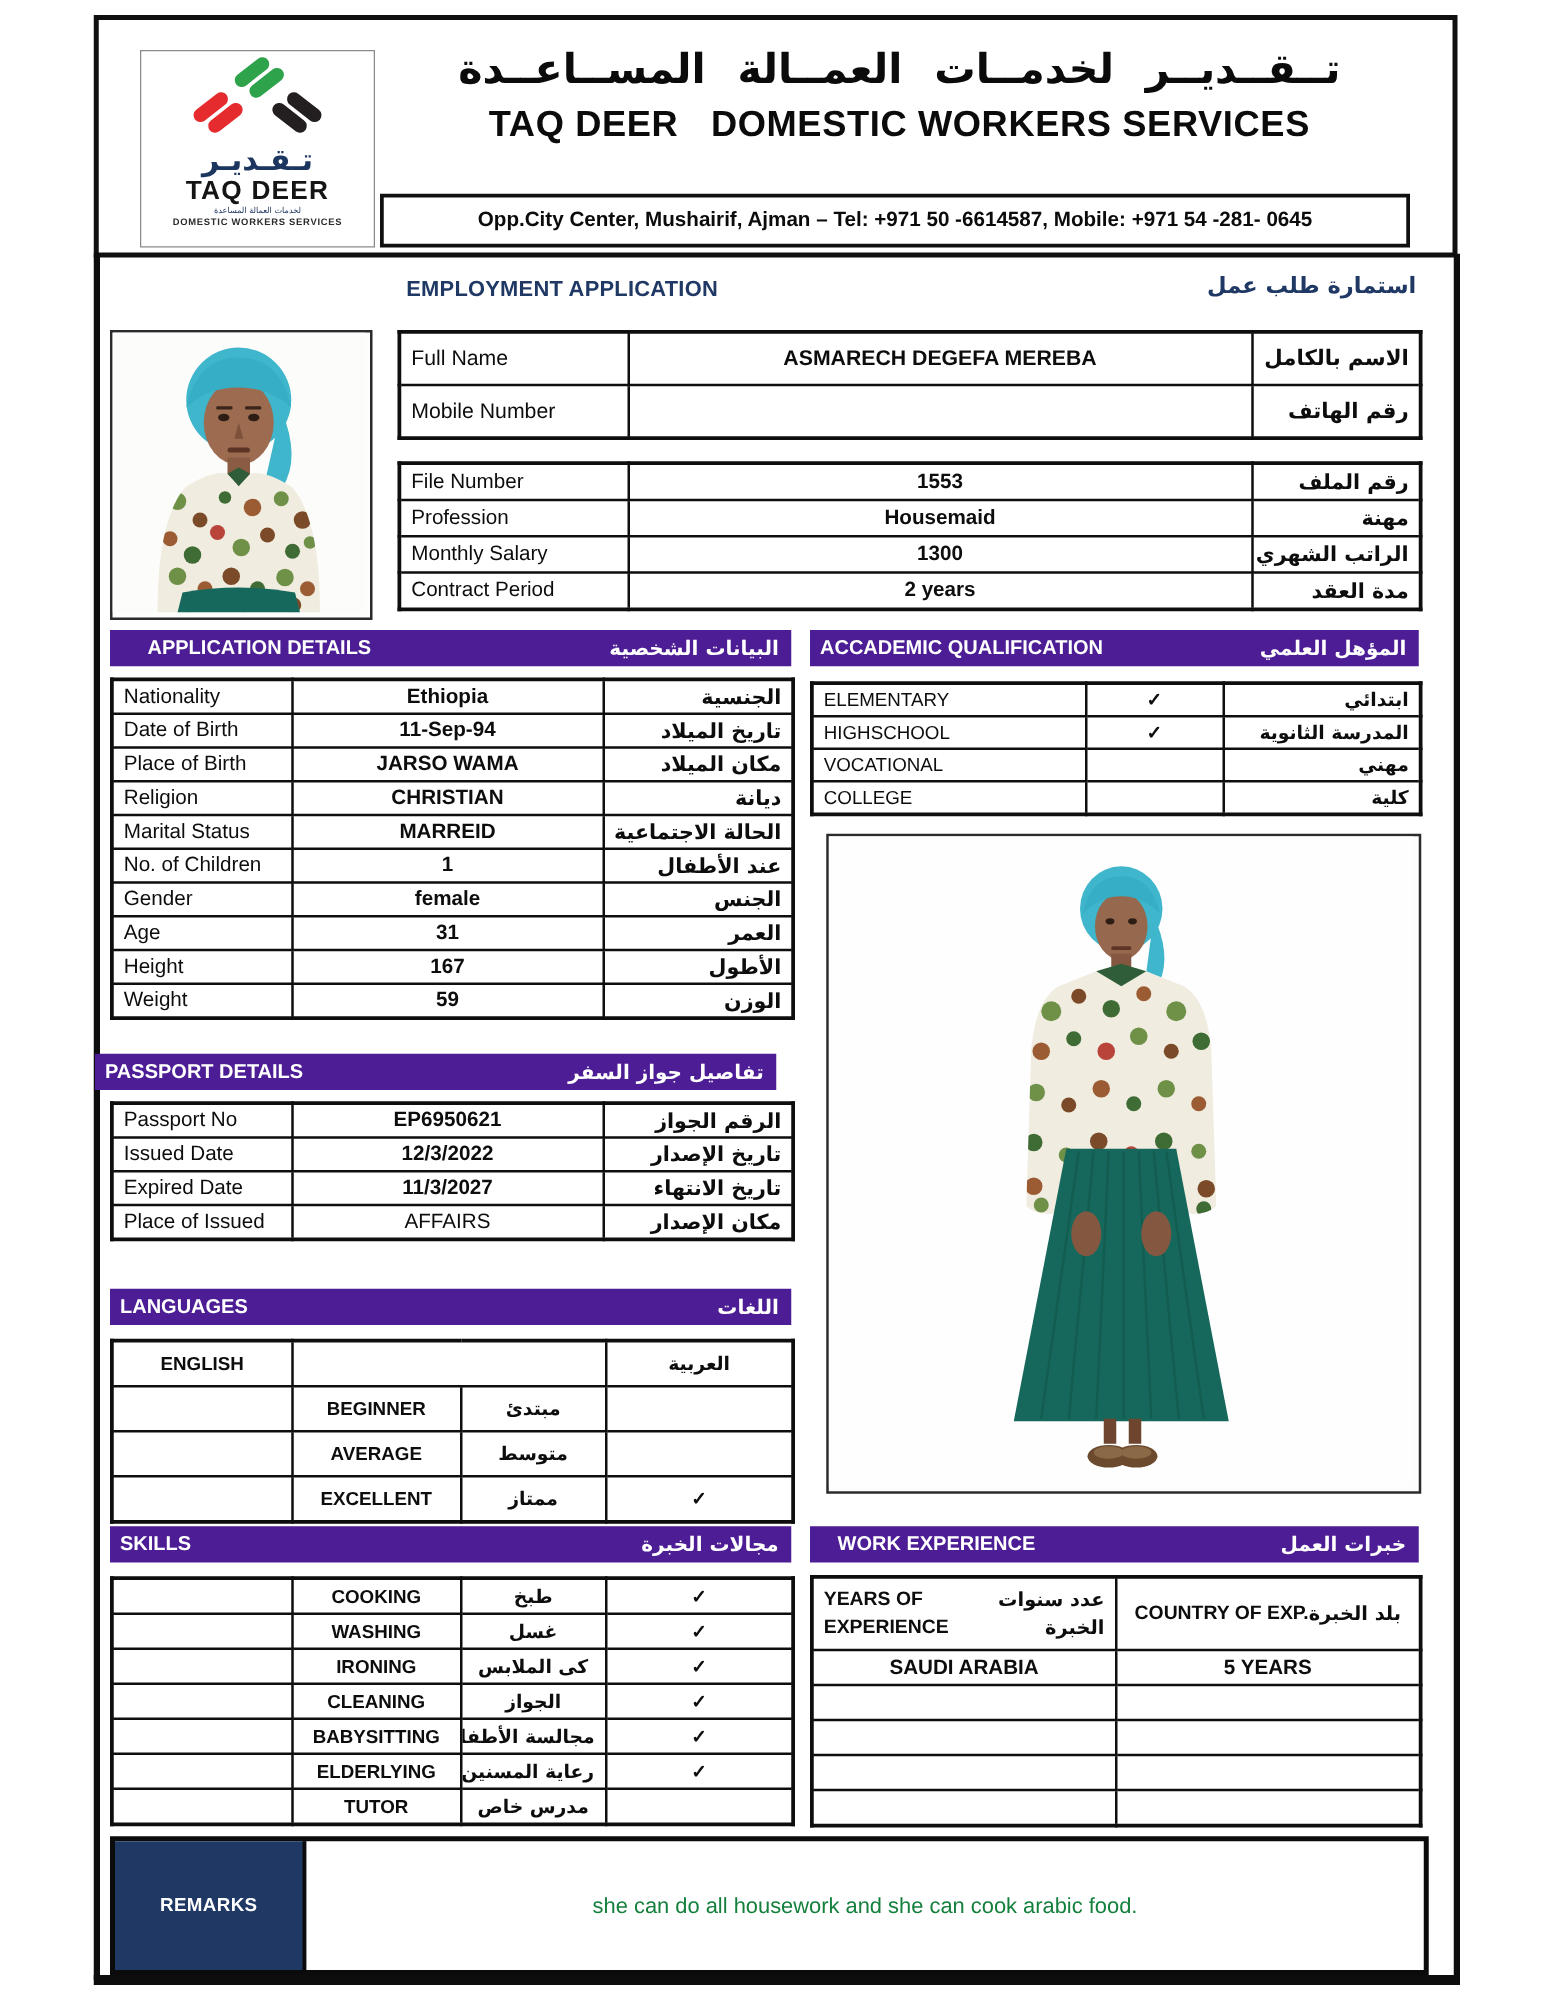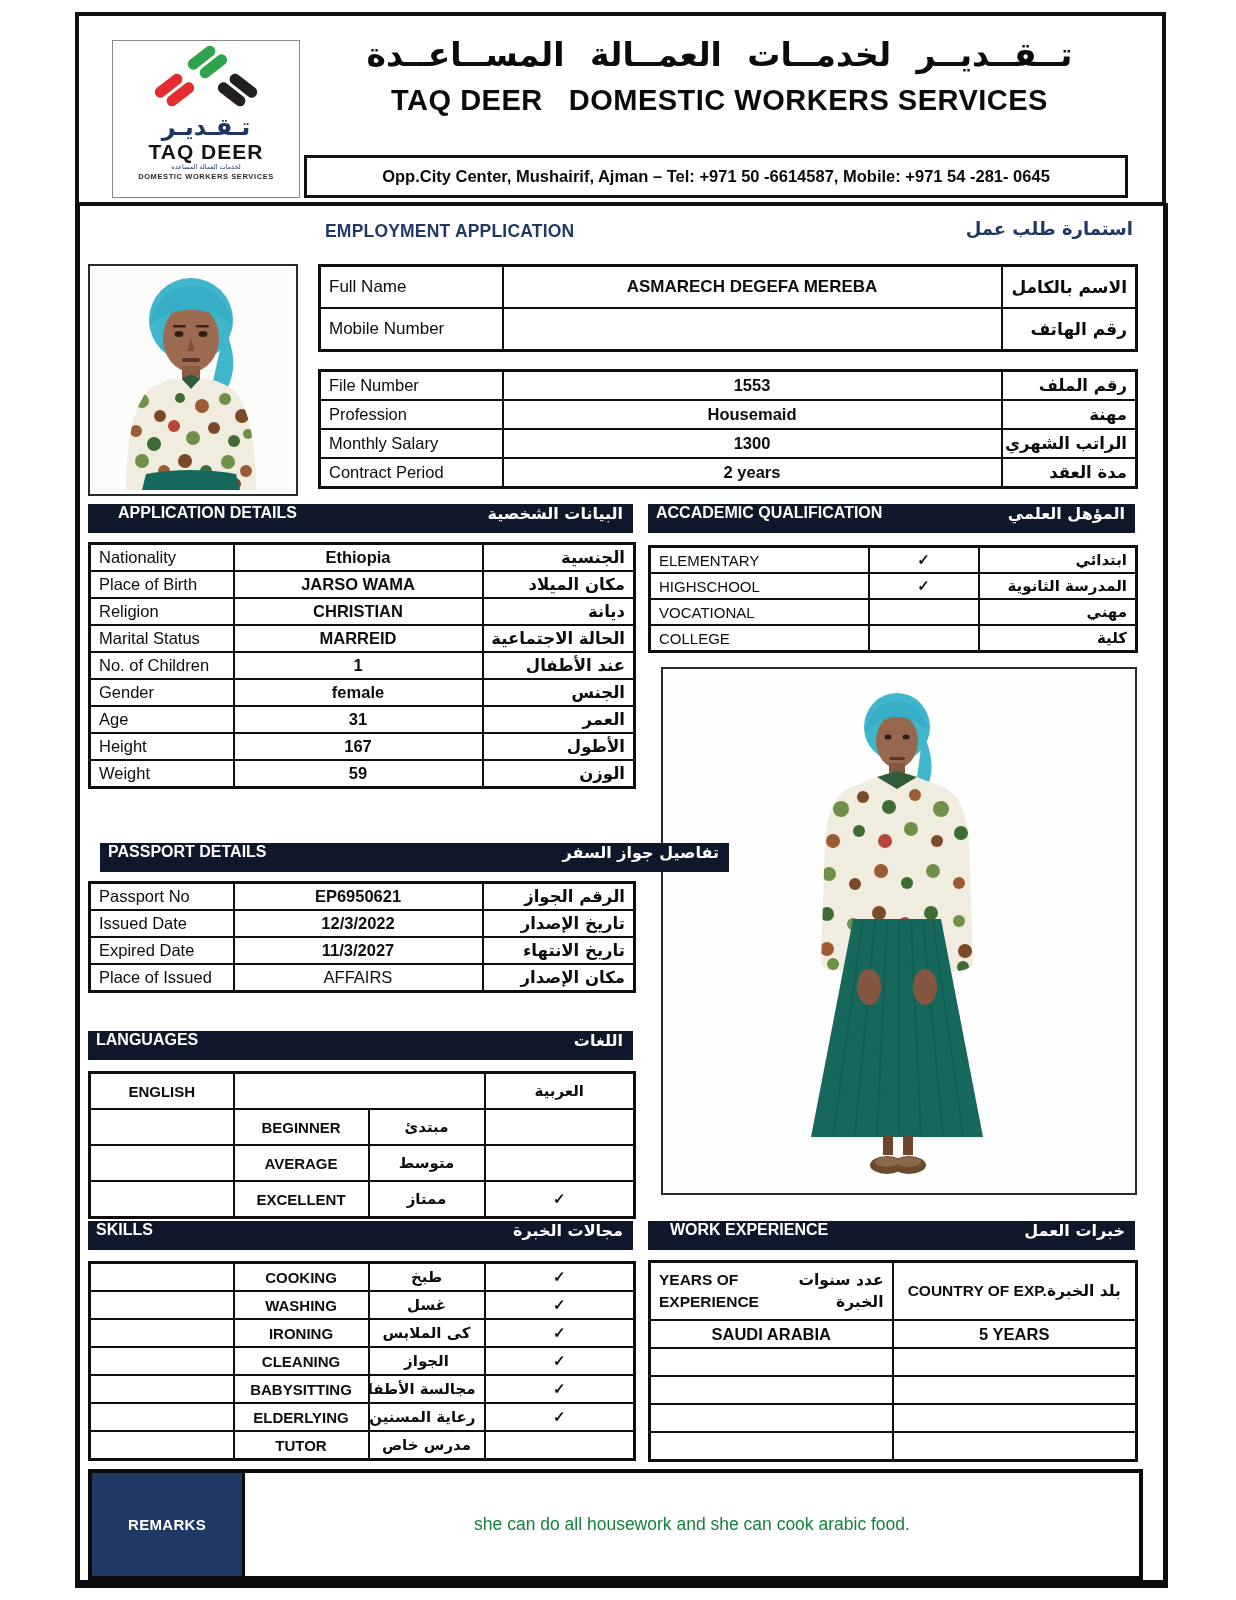--- a/index.html
+++ b/index.html
@@ -56,26 +56,26 @@
   .t-skills{left:88px;top:1261px;width:545px;}
   .t-skills td{height:26px;font-size:15px;}
   .t-work{left:648px;top:1260px;width:487px;border:4px solid #0e0e0e;}
   .t-work td{height:26px;font-size:15.5px;border-width:2.5px;}
   .t-work .hdr td{height:56px;white-space:normal;}
   .t-work .hdr .cell-2line{display:flex;flex-direction:row;justify-content:center;align-items:center;line-height:1.45;}
   .t-work .hdr .en{font-weight:bold;}
   .t-work .hdr .arh{font-family:"DejaVu Sans",sans-serif;direction:rtl;font-weight:bold;}
   .t-work .dval{font-weight:bold;text-align:center;font-size:16.5px;}
   
-  .bar{background:#0f172a;color:#ffffff;display:flex;justify-content:space-between;
+  .bar{background:#4c1d95;color:#ffffff;display:flex;justify-content:space-between;align-items:center;
        padding:0 10px 0 8px;font-weight:bold;font-size:16px;height:29px;box-sizing:border-box;gap:22px;}
   .bar .bar-ar{font-family:"DejaVu Sans",sans-serif;direction:rtl;font-weight:bold;font-size:16px;color:#fff;}
   .bar-app{left:88px;top:504px;width:545px;padding-left:30px;}
   .bar-acad{left:648px;top:504px;width:487px;}
-  .bar-pass{left:100px;top:843px;width:629px;}
+  .bar-pass{left:76px;top:843px;width:545px;}
   .bar-lang{left:88px;top:1031px;width:545px;}
   .bar-skill{left:88px;top:1221px;width:545px;}
   .bar-work{left:648px;top:1221px;width:487px;padding-left:22px;}
   
   .remarks{left:88px;top:1469px;width:1047px;height:103px;border:4px solid #0b0b0b;display:flex;background:#fff;}
   .remarks-label{width:150px;background:#1f3864;color:#fff;display:flex;align-items:center;justify-content:center;
                  font-weight:bold;font-size:15px;letter-spacing:.3px;border-right:3px solid #0b0b0b;}
   .remarks-text{flex:1;display:flex;align-items:center;justify-content:center;font-weight:normal;font-size:17.5px;color:#15803d;}
 </style>
 </head>
@@ -231,20 +231,25 @@
   <colgroup>
       <col style="width:144px">
       <col style="width:249px">
       <col style="width:152px">
     </colgroup>
   <tbody>
       <tr>
         <td class="lbl">Nationality</td>
         <td class="val">Ethiopia</td>
         <td class="ar">الجنسية</td>
+      </tr>
+  <tr>
+        <td class="lbl">Date of Birth</td>
+        <td class="val">11-Sep-94</td>
+        <td class="ar">تاريخ الميلاد</td>
       </tr>
   <tr>
         <td class="lbl">Place of Birth</td>
         <td class="val">JARSO WAMA</td>
         <td class="ar">مكان الميلاد</td>
       </tr>
   <tr>
         <td class="lbl">Religion</td>
         <td class="val">CHRISTIAN</td>
         <td class="ar">ديانة</td>

